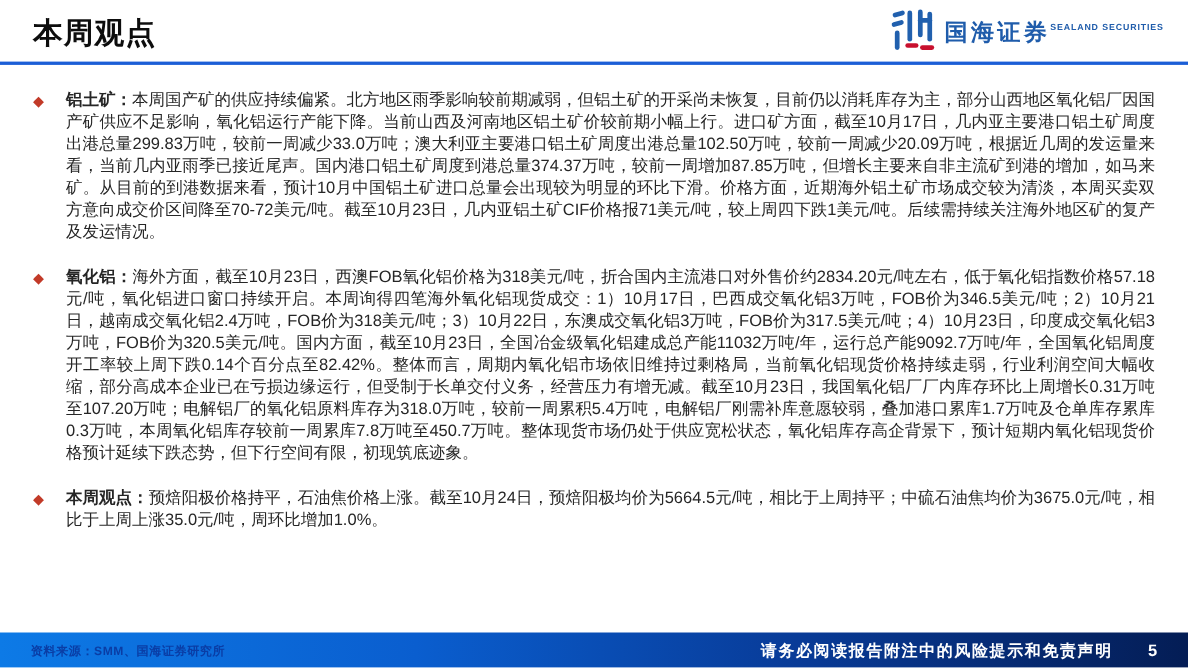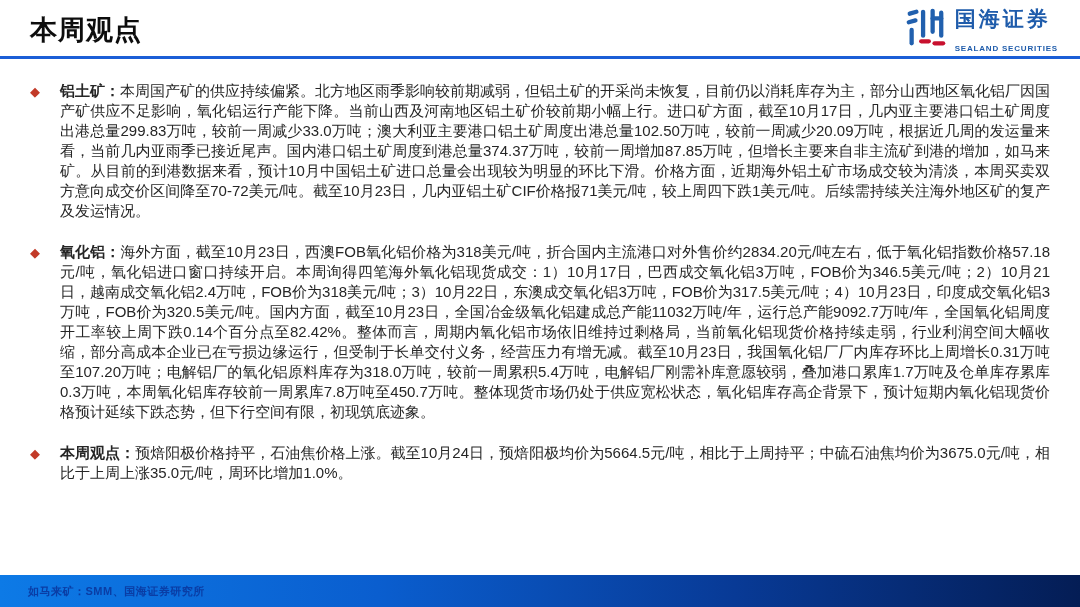--- a/index.html
+++ b/index.html
@@ -5,23 +5,23 @@
   * { margin:0; padding:0; box-sizing:border-box; }
   html,body { background:#ffffff; }
   .slide {
     position:relative; width:1080px; height:607px; background:#ffffff;
     font-family:"Liberation Sans","DejaVu Sans",sans-serif; overflow:hidden;
   }
   .header { display:flex; justify-content:space-between; align-items:center;
             height:56px; padding:8px 22px 4px 30px; }
   .page-title { font-size:27px; font-weight:700; color:#0d0d0d; letter-spacing:1px; }
   .logo { display:flex; align-items:center; gap:9px; }
-  .logo-text { display:flex; flex-direction:column; }
+  .logo-text { display:flex; flex-direction:row; }
   .logo-cn { font-size:21px; font-weight:700; color:#1f5cab; letter-spacing:3px; line-height:1.1; }
-  .logo-en { font-size:8px; font-weight:700; color:#1f5cab; letter-spacing:0.8px; margin-top:14px; }
+  .logo-en { font-size:8px; font-weight:700; color:#1f5cab; letter-spacing:0.8px; margin-top:2px; }
   .title-rule { height:3px; width:100%; background:#1b5ed6; }
   .content { padding:22px 30px 0 30px; }
   .bullet { display:flex; margin-bottom:21px; }
   .bullet-marker { flex:0 0 30px; width:30px; color:#c23a28; font-size:13px; line-height:22.5px; }
   .bullet-text { flex:1; font-size:15px; line-height:20px; color:#262626; text-align:justify; }
   .lead { font-weight:700; }
   .footer { position:absolute; left:0; bottom:0; width:1080px; height:32px;
             display:flex; align-items:center; padding:0 28px;
             background:linear-gradient(90deg,#0d7ae6 0%,#0a5ecf 35%,#083a96 68%,#041d55 100%); }
   .footer-source { font-size:11px; font-weight:700; color:#0a3da5; letter-spacing:0.5px; }
@@ -76,16 +76,20 @@
     </div>
 
     <div class="bullet">
       <span class="bullet-marker">◆</span>
       <div class="bullet-text"><span class="lead">本周观点：</span><span>预焙阳极价格持平，石油焦价格上涨。截至10月24日，预焙阳极均价为5664.5元/吨，相比于上周持平；中硫石油焦均价为3675.0元/吨，相比于上周上涨35.0元/吨，周环比增加1.0%。</span></div>
     </div>
 
   </div>
 
   <div class="footer">
-    <span class="footer-source">如马来矿：SMM、国海证券研究所</span>
+    <span class="footer-source">资料来源：SMM、国海证券研究所</span>
+    <div class="footer-right">
+      <span class="footer-disclaimer">请务必阅读报告附注中的风险提示和免责声明</span>
+      <span class="footer-page">5</span>
+    </div>
   </div>
 
 </div>
 
 </body></html>

